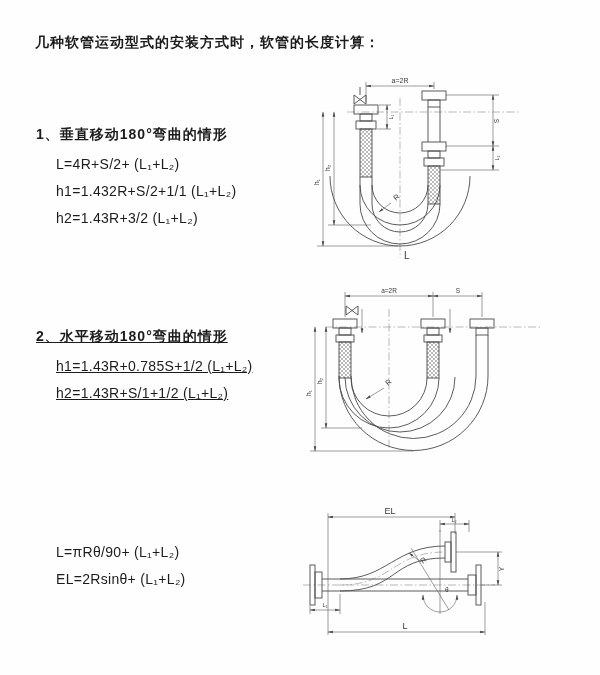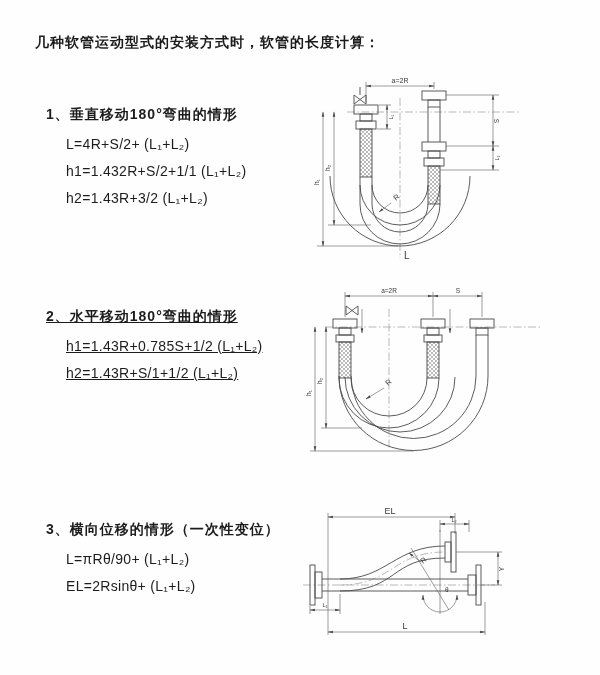--- a/index.html
+++ b/index.html
@@ -2,21 +2,21 @@
 <html><head>
 <meta charset="utf-8">
 <style>
   html,body{margin:0;padding:0;}
   body{
     width:600px;height:675px;position:relative;background:#fefefe;
     font-family:"Liberation Sans","DejaVu Sans",sans-serif;color:#1c1c1c;
     overflow:hidden;
   }
   .title{position:absolute;left:35px;top:34px;font-size:14px;font-weight:bold;letter-spacing:1px;}
-  .section{position:absolute;left:46px;}
+  .section{position:absolute;left:36px;margin-top:20px;}
   .sec-heading{font-size:14px;font-weight:bold;letter-spacing:1px;line-height:20px;margin-bottom:7px;}
   .formula{font-size:14px;line-height:27px;padding-left:20px;letter-spacing:.3px;white-space:nowrap;}
   #sec1{top:104px;} #sec2{top:306px;text-decoration:underline;} #sec3{top:519px;}
   .diagram{position:absolute;}
   #dia1{left:303px;top:60px;} #dia2{left:300px;top:281px;} #dia3{left:295px;top:502px;}
   svg{display:block;}
   svg text{font-family:"Liberation Sans","DejaVu Sans",sans-serif;fill:#3a3a3a;}
   .ln{stroke:#4a4a4a;stroke-width:0.9;fill:none;}
   .thin{stroke:#5a5a5a;stroke-width:0.6;fill:none;}
   .cl{stroke:#8a8a8a;stroke-width:0.6;fill:none;stroke-dasharray:8 2.5 1.5 2.5;}
@@ -34,21 +34,20 @@
   <div class="formula">h2=1.43R+3/2 (L₁+L₂)</div>
 </div>
 
 <div class="section" id="sec2">
   <div class="sec-heading">2、水平移动180°弯曲的情形</div>
   <div class="formula">h1=1.43R+0.785S+1/2 (L₁+L₂)</div>
   <div class="formula">h2=1.43R+S/1+1/2 (L₁+L₂)</div>
 </div>
 
 <div class="section" id="sec3">
-  <div class="sec-heading">3、横向位移的情形（一次性变位）</div>
   <div class="formula">L=πRθ/90+ (L₁+L₂)</div>
   <div class="formula">EL=2Rsinθ+ (L₁+L₂)</div>
 </div>
 
 <div class="diagram" id="dia1">
 <svg width="250" height="205" viewBox="0 0 250 205">
   <defs>
     <pattern id="mesh" patternUnits="userSpaceOnUse" width="4" height="4">
       <path d="M0,4 L4,0 M0,0 L4,4" stroke="#6a6a6a" stroke-width="0.45" fill="none"></path>
     </pattern>

